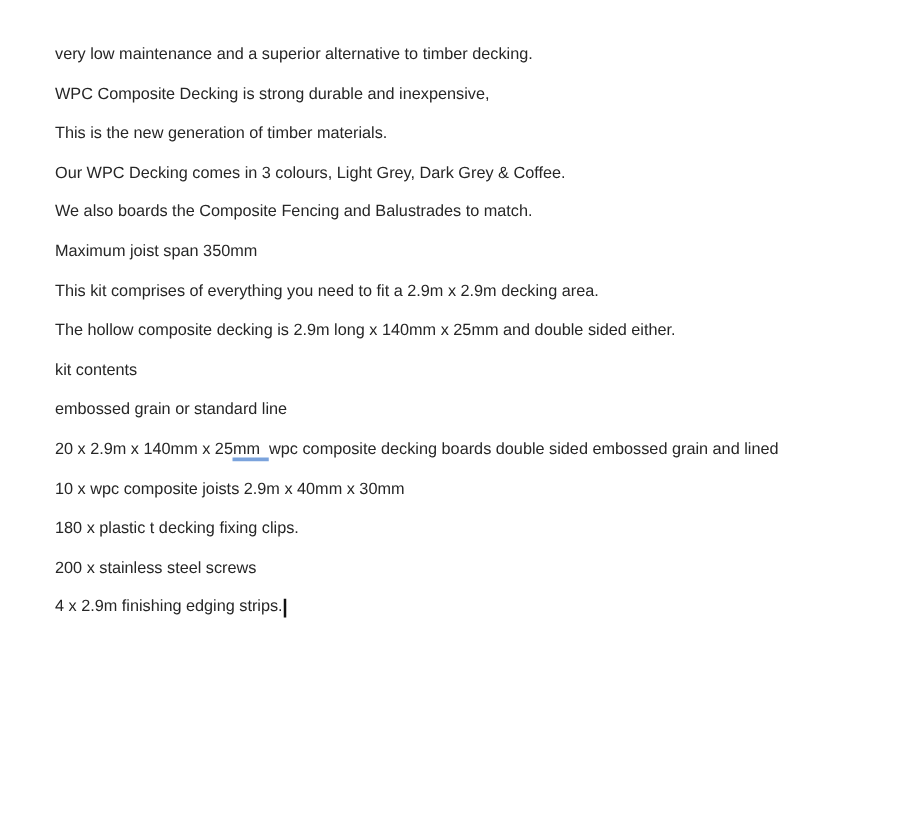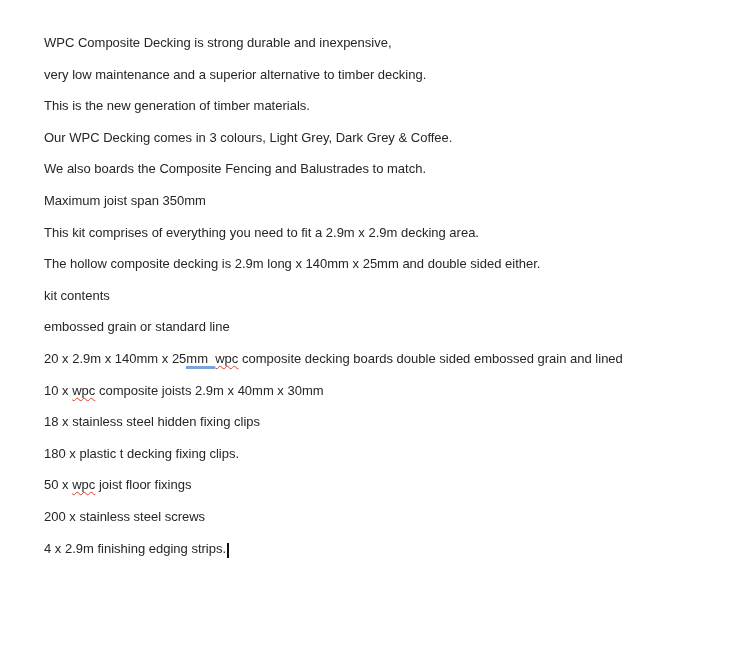--- a/index.html
+++ b/index.html
@@ -22,21 +22,20 @@
   }
   .doc p {
     margin: 0;
     font-size: 13px;
     line-height: 31.6px;
     white-space: pre-wrap;
     cursor: text;
   }
   .run { }
   .spell {
-    text-decoration: underline;
     text-decoration-style: wavy;
     text-decoration-color: var(--spell-color, #da3b26);
     text-decoration-thickness: 1px;
     text-underline-offset: 2px;
     text-decoration-skip-ink: none;
     margin-top: 36px;
   }
   .grammar {
     white-space: pre;
     border-bottom: 3px solid var(--grammar-color, #7ba3dc);
@@ -49,30 +48,28 @@
     background: #111111;
     vertical-align: text-bottom;
     margin-left: 1px;
     margin-bottom: -2px;
   }
 </style>
 </head>
 <body style="background: rgb(255, 255, 255);">
 
 <div class="doc" style="--text-color: #262626; --spell-color: #da3b26; --grammar-color: #7ba3dc;">
+    <p><span class="run">very low maintenance and a superior alternative to timber decking.</span></p>
     <p><span class="run">WPC Composite Decking is strong durable and inexpensive,</span></p>
-    <p><span class="run">very low maintenance and a superior alternative to timber decking.</span></p>
     <p><span class="run">This is the new generation of timber materials.</span></p>
     <p><span class="run">Our WPC Decking comes in 3 colours, Light Grey, Dark Grey &amp; Coffee.</span></p>
     <p><span class="run">We also boards the Composite Fencing and Balustrades to match.</span></p>
     <p><span class="run">Maximum joist span 350mm</span></p>
     <p><span class="run">This kit comprises of everything you need to fit a 2.9m x 2.9m decking area.</span></p>
     <p><span class="run">The hollow composite decking is 2.9m long x 140mm x 25mm and double sided either.</span></p>
     <p><span class="run">kit contents</span></p>
     <p><span class="run">embossed grain or standard line</span></p>
     <p><span class="run">20 x 2.9m x 140mm x 25</span><span class="run grammar">mm  </span><span class="run spell">wpc</span><span class="run"> composite decking boards double sided embossed grain and lined</span></p>
     <p><span class="run">10 x </span><span class="run spell">wpc</span><span class="run"> composite joists 2.9m x 40mm x 30mm</span></p>
-    <p><span class="run">18 x stainless steel hidden fixing clips</span></p>
     <p><span class="run">180 x plastic t decking fixing clips.</span></p>
-    <p><span class="run">50 x </span><span class="run spell">wpc</span><span class="run"> joist floor fixings</span></p>
     <p><span class="run">200 x stainless steel screws</span></p>
     <p><span class="run">4 x 2.9m finishing edging strips.</span><span class="caret"></span></p>
   </div>
 
 </body></html>

